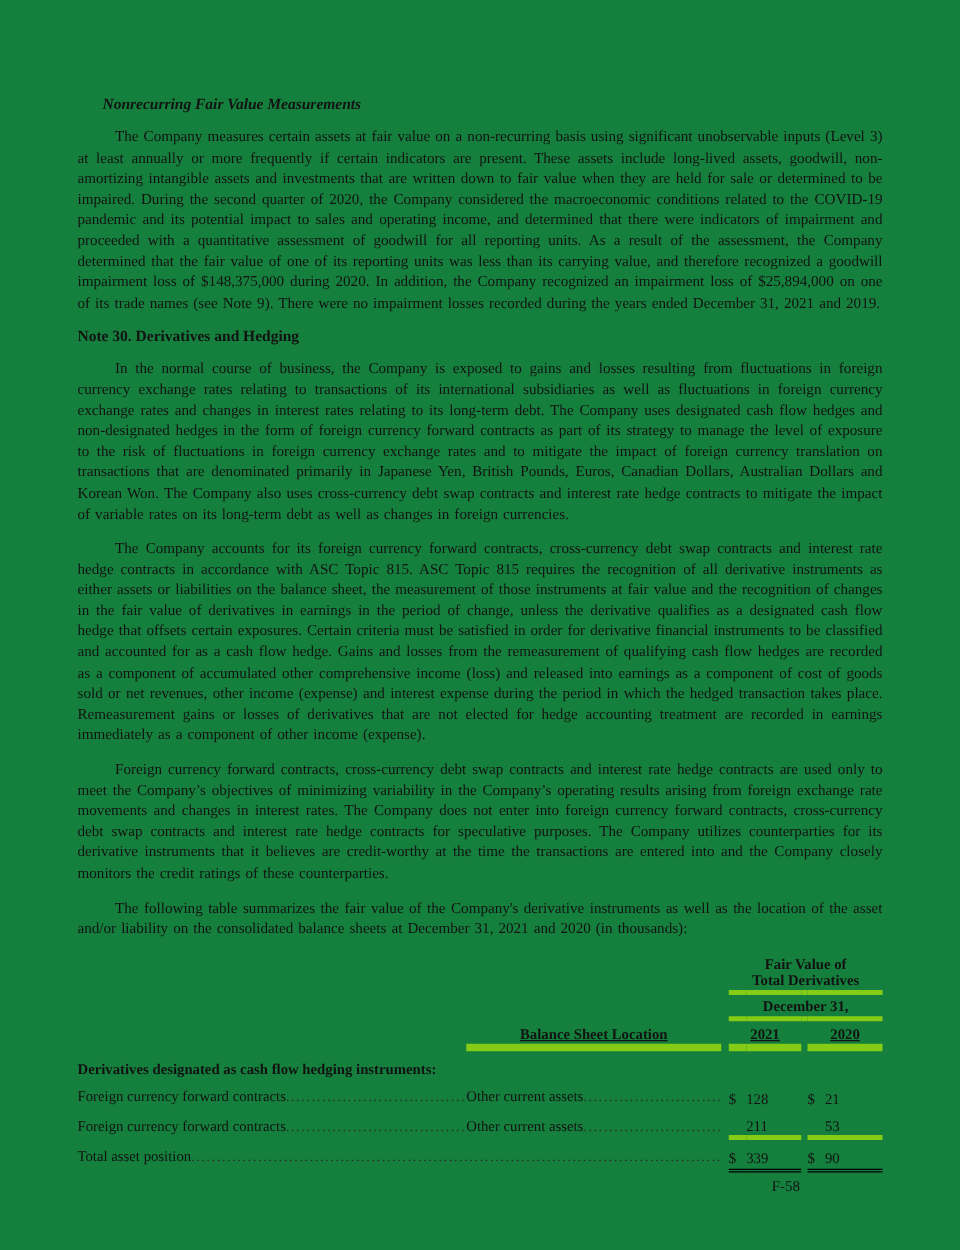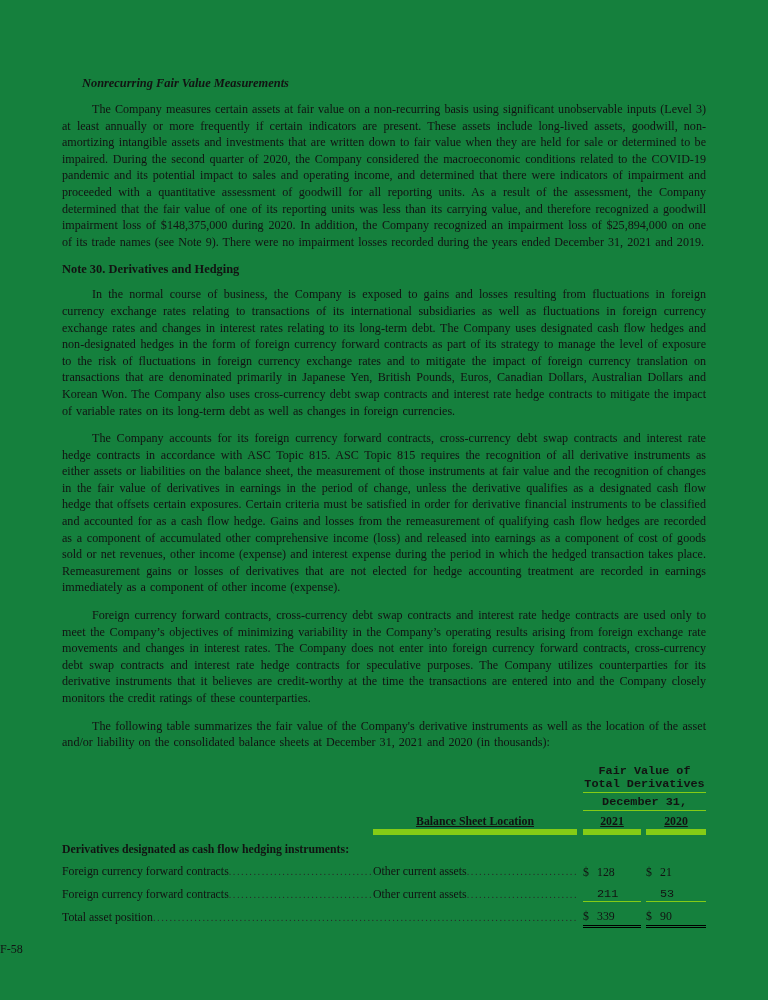--- a/index.html
+++ b/index.html
@@ -46,21 +46,21 @@
     table-layout: fixed;
     font-size: 11.8px;
     color: #121212;
   }
   .fin-table td {
     vertical-align: bottom;
     padding: 0;
     overflow: hidden;
   }
   .fin-table .ctr  { text-align: center; }
-  .fin-table .b-thin   { border-bottom: 1px solid #84cc16; font-family: Liberation Mono, monospace; }
+  .fin-table .b-thin   { border-bottom: 4px solid #84cc16; }
   .fin-table .b-med    { border-bottom: 6px solid #84cc16; text-decoration: underline; }
   .fin-table .b-double { border-bottom: 3px double #000; }
   .fin-table .grp-hdr div { line-height: 13.5px; font-weight: bold; }
   .fin-table .date-hdr { line-height: 16px; font-weight: bold; padding-top: 1px; }
   .fin-table .col-hdr  { line-height: 16px; font-weight: bold; padding-top: 2px; }
   .fin-table tr.section-row td {
     font-weight: bold;
     padding-top: 7px;
     line-height: 14px;
     white-space: nowrap;
@@ -78,21 +78,21 @@
   }
   .ind1 { padding-left: 14px; }
   .ind2 { padding-left: 28px; text-align: right; }
   .cur { text-align: left; padding-left: 2px; }
   .val { text-align: left; padding-right: 4px; }
   .page-footer {
     position: absolute;
     top: 942px;
     left: 0;
     width: 640px;
-    text-align: left;
+    text-align: right;
     font-size: 12px;
   }
 </style>
 </head>
 <body>
 
 <div class="page">
   <div class="content">
 
     <div class="h-italic">Nonrecurring Fair Value Measurements</div>

